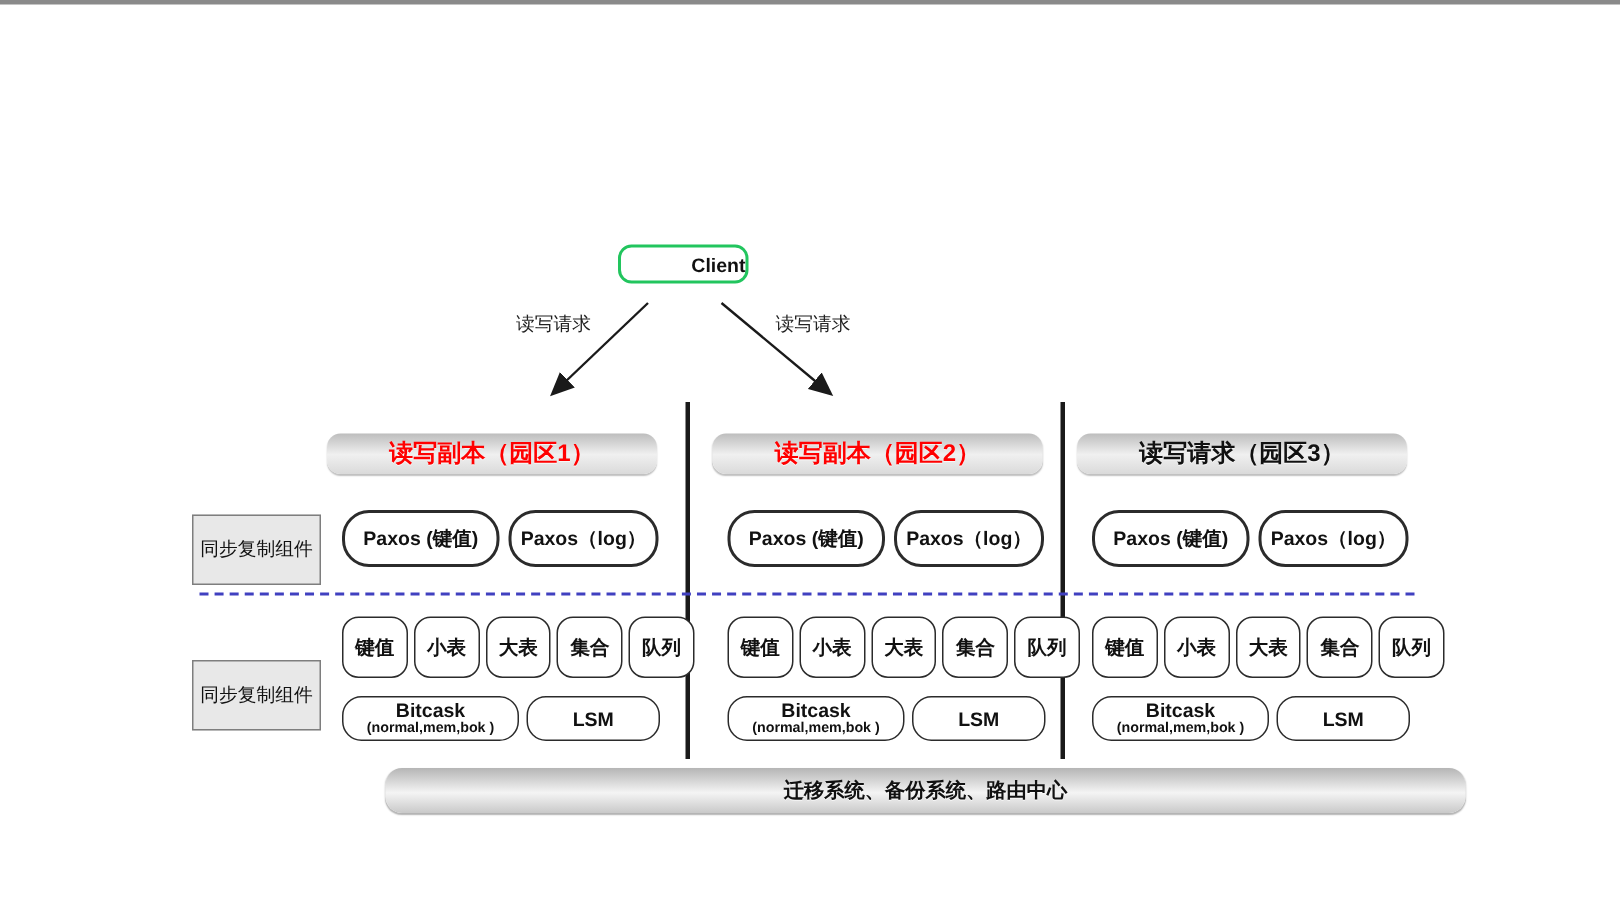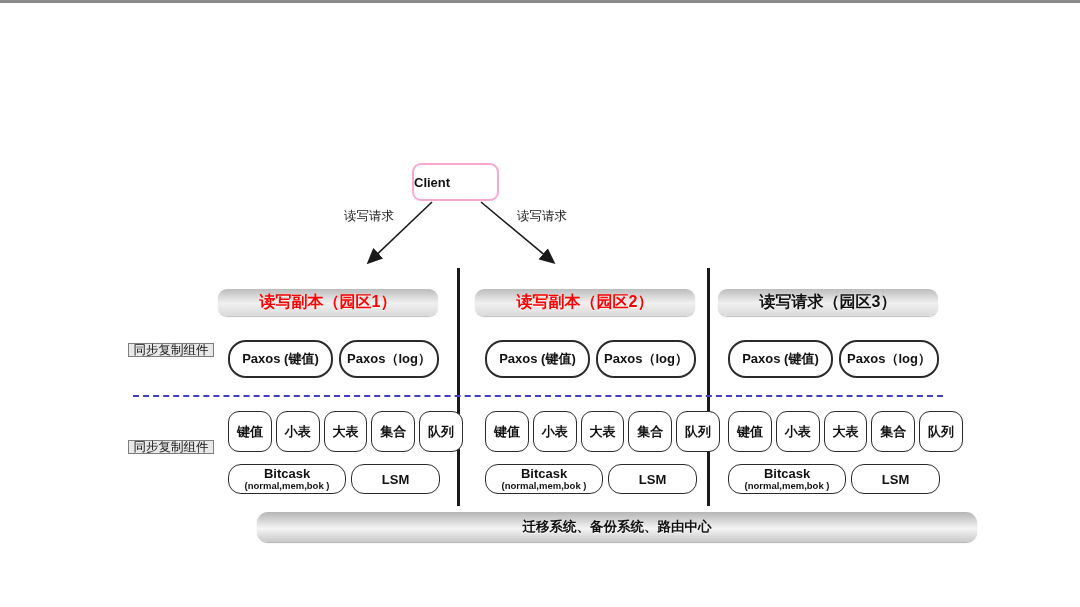--- a/index.html
+++ b/index.html
@@ -15,34 +15,34 @@
     position: absolute; top: 0; left: 0; right: 0; height: 3px;
     background: #8a8a8a;
   }
   .title {
     position: absolute; top: 32px; left: 0; width: 100%;
     text-align: center;
     font-size: 58px; font-weight: 600; color: #151515;
     letter-spacing: 1px;
   }
   .client-box {
-    position: absolute; left: 412px; top: 163px; width: 87px; height: 38px;
-    border: 2px solid #f9a8d4; border-radius: 9px; background: #fff;
-    display: flex; align-items: center; justify-content: flex-start;
+    position: absolute; left: 412px; top: 163px; width: 87px; height: 26px;
+    border: 2px solid #22c55e; border-radius: 9px; background: #fff;
+    display: flex; align-items: center; justify-content: flex-end;
     font-size: 13px; font-weight: bold; color: #111;
   }
   .arrows-svg { position: absolute; left: 340px; top: 198px; }
   .req-label {
     position: absolute; font-size: 12.5px; color: #222; white-space: nowrap;
   }
   .req-left { left: 344px; top: 208px; }
   .req-right { left: 517px; top: 208px; }
 
   .side-label {
-    position: absolute; left: 128px; width: 86px; height: 14px;
+    position: absolute; left: 128px; width: 86px; height: 47px;
     background: #e8e8e8; border: 1px solid #7e7e7e;
     display: flex; align-items: center; justify-content: center;
     font-size: 12.5px; color: #111; white-space: nowrap;
   }
   .side-sync { top: 343px; }
   .side-storage { top: 440px; }
 
   .v-sep {
     position: absolute; top: 268px; width: 2.5px; height: 238px;
     background: #1a1a1a;

